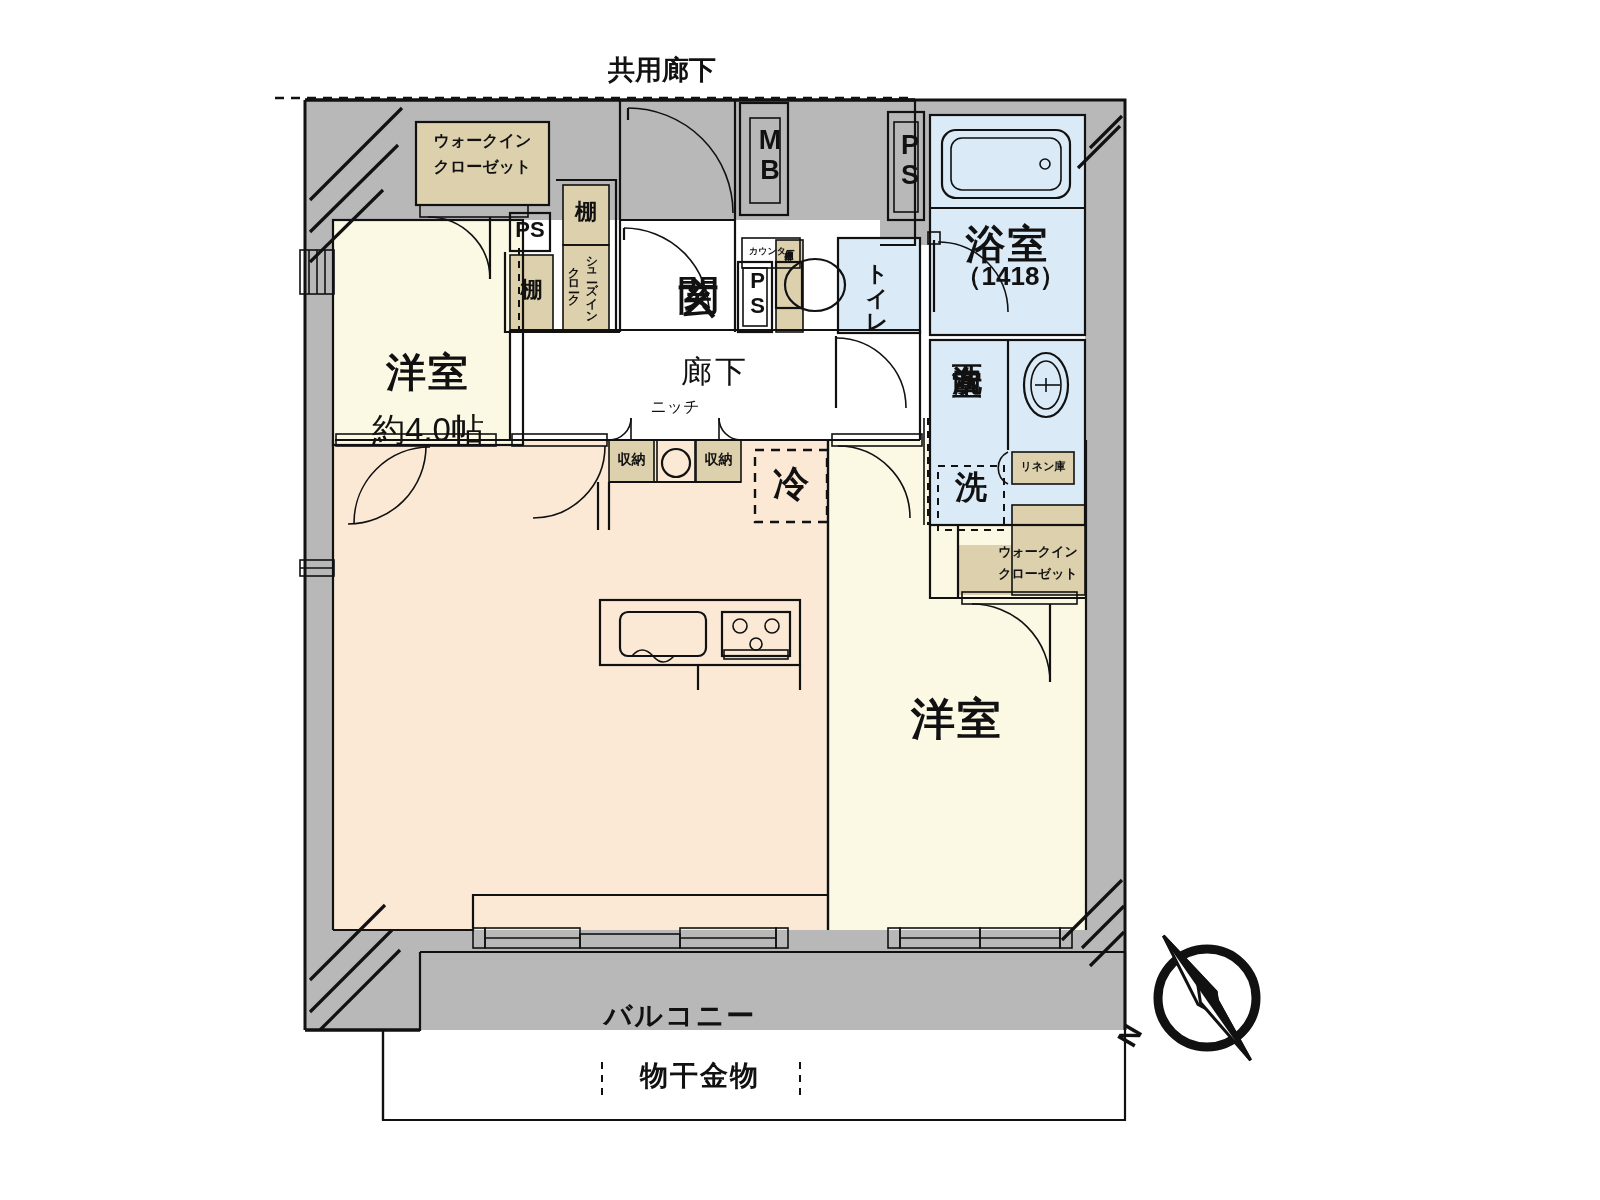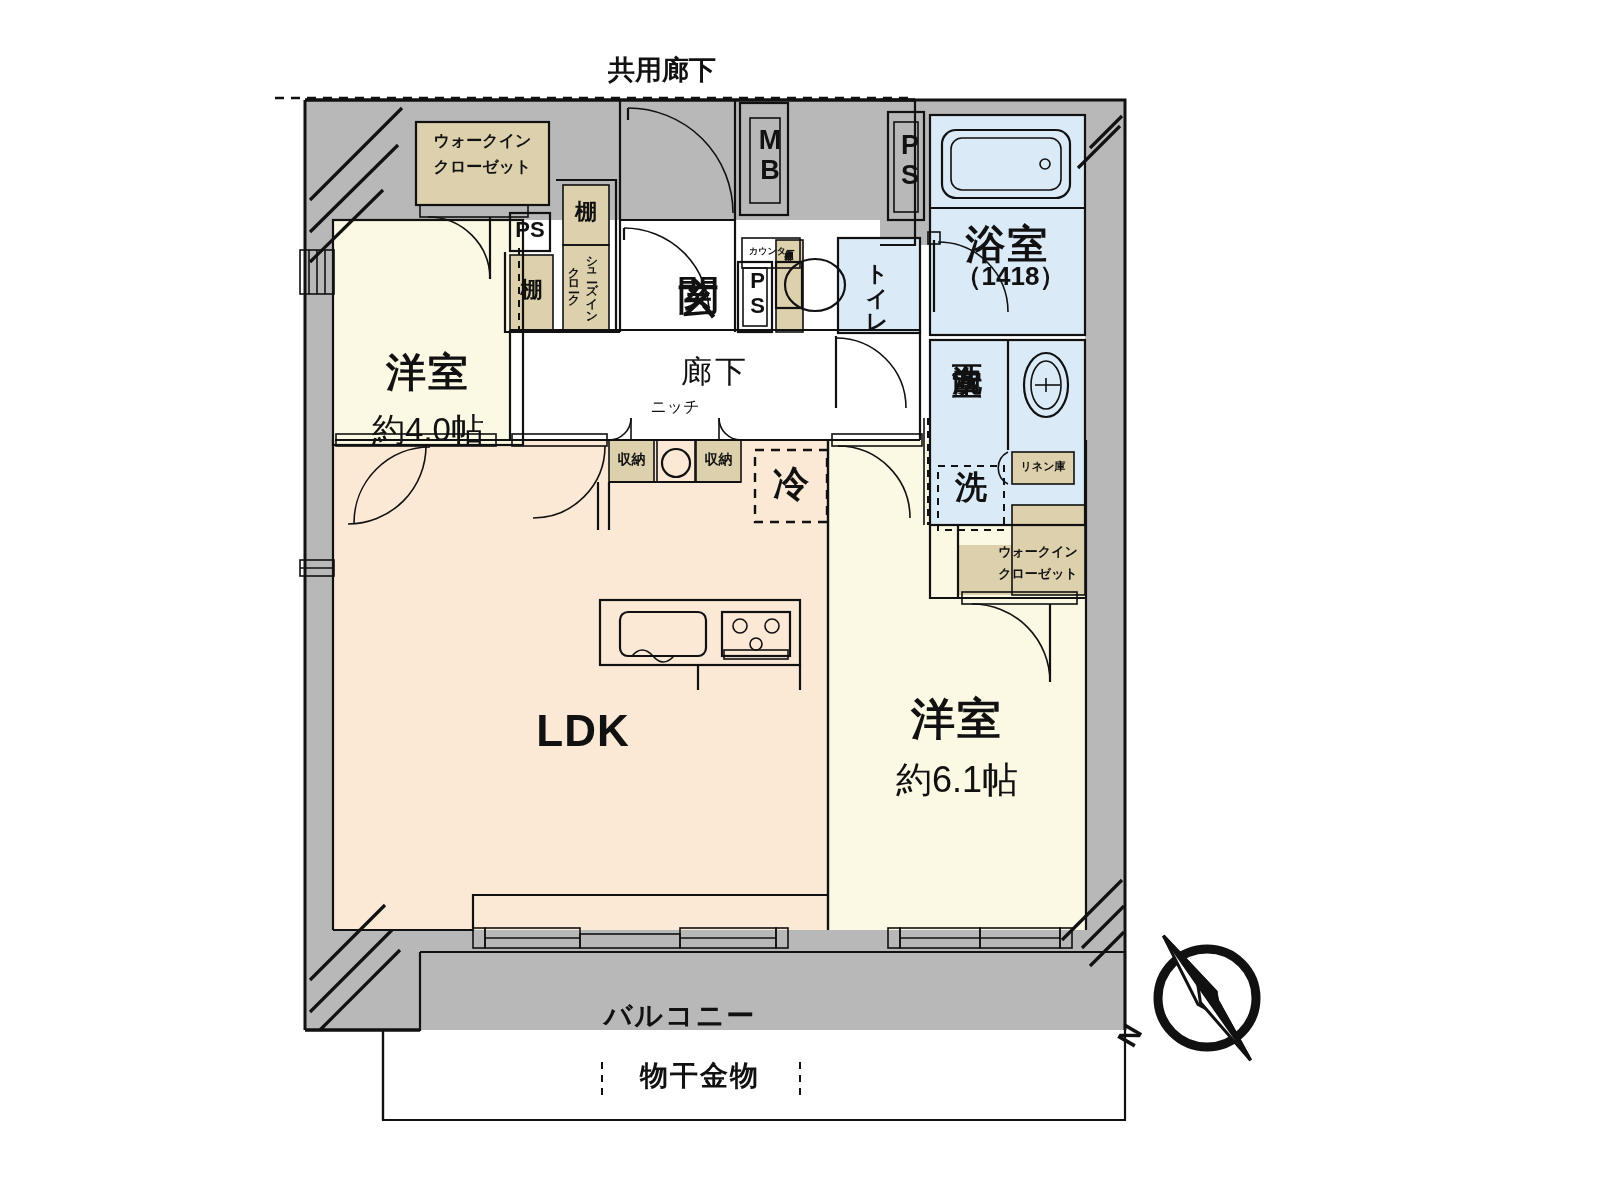--- a/index.html
+++ b/index.html
@@ -350,24 +350,22 @@
   <div class="lbl" style="left:630px;top:398px;width:90px;font-size:16px;font-weight:400;">ニッチ</div>
 
   <div class="lbl" style="left:609px;top:452px;width:45px;font-size:14px;font-weight:700;">収納</div>
   <div class="lbl" style="left:696px;top:452px;width:45px;font-size:14px;font-weight:700;">収納</div>
 
   <div class="lbl" style="left:755px;top:464px;width:72px;font-size:36px;font-weight:700;">冷</div>
 
   <div class="lbl rname" style="left:333px;top:350px;width:190px;">洋室</div>
   <div class="lbl rsize" style="left:333px;top:412px;width:190px;">約4.0帖</div>
 
-  <div class="lbl" style="left:433px;top:706px;width:300px;font-size:44px;font-weight:700;letter-spacing:1px;">LDK</div>
 
   <div class="lbl rname" style="left:828px;top:694px;width:258px;font-size:44px;">洋室</div>
-  <div class="lbl rsize" style="left:828px;top:760px;width:258px;font-size:36px;">約6.1帖</div>
 
   <div class="lbl" style="left:560px;top:1000px;width:240px;font-size:28px;font-weight:700;letter-spacing:2px;font-family:Liberation Serif, serif;">バルコニー</div>
 
   <div class="lbl" style="left:580px;top:1060px;width:240px;font-size:28px;font-weight:700;letter-spacing:2px;">物干金物</div>
 
   <div class="lbl" style="left:1110px;top:1020px;width:40px;font-size:28px;font-weight:700;transform:rotate(-60deg);">N</div>
 
 </div>
 
 </body></html>

